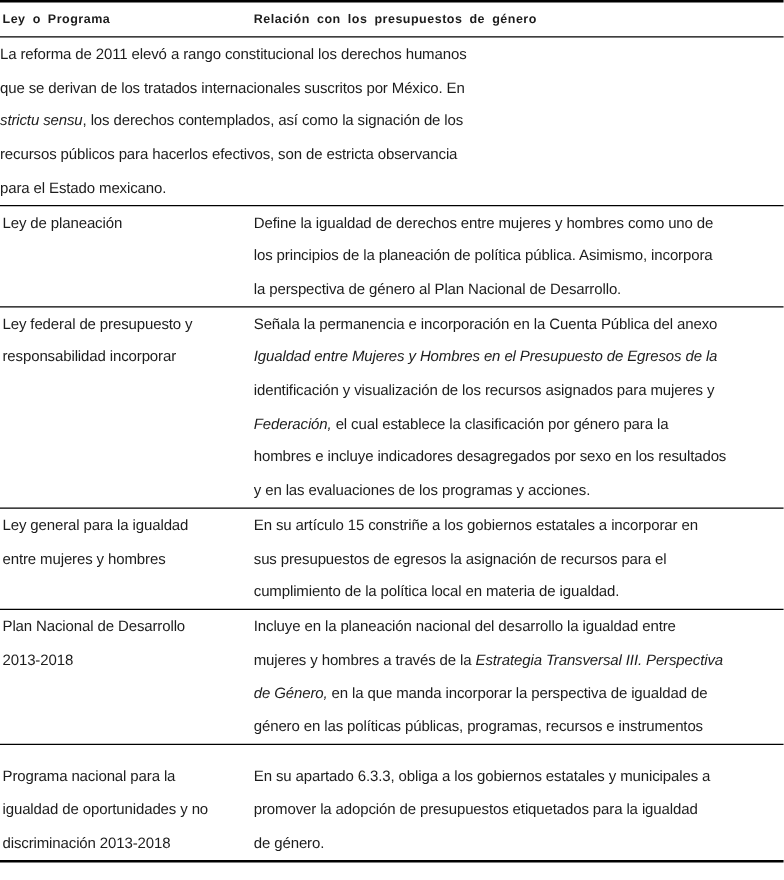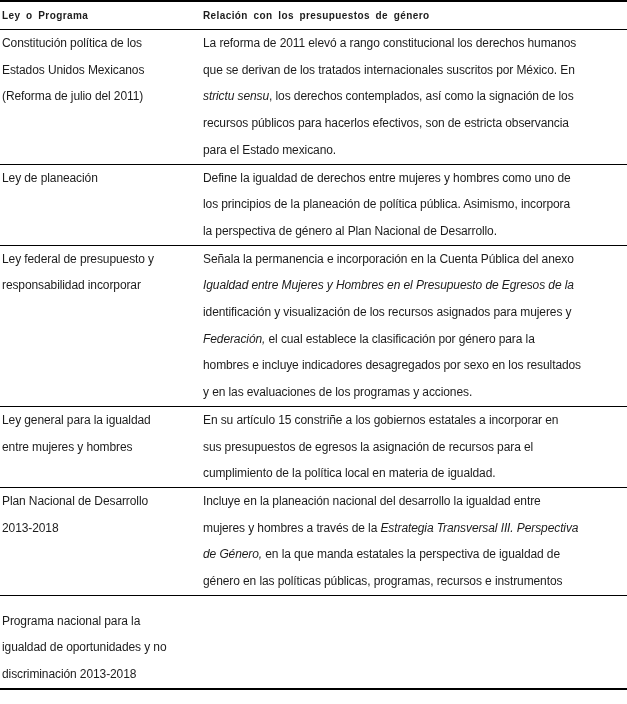--- a/index.html
+++ b/index.html
@@ -53,25 +53,20 @@
 </head>
 <body>
 
 <div class="doc-table">
   <div class="thead">
     <div class="th col-program">Ley o Programa</div>
     <div class="th col-relation">Relación con los presupuestos de género</div>
   </div>
   <div>
       <div class="row">
-        <div class="cell col-program">
-          <div class="line">Constitución política de los</div>
-          <div class="line">Estados Unidos Mexicanos</div>
-          <div class="line">(Reforma de julio del 2011)</div>
-        </div>
         <div class="cell col-relation">
           <div class="line"><span>La reforma de 2011 elevó a rango constitucional los derechos humanos</span></div>
           <div class="line"><span>que se derivan de los tratados internacionales suscritos por México. En</span></div>
           <div class="line"><span class="it">strictu sensu</span><span>, los derechos contemplados, así como la signación de los</span></div>
           <div class="line"><span>recursos públicos para hacerlos efectivos, son de estricta observancia</span></div>
           <div class="line"><span>para el Estado mexicano.</span></div>
         </div>
       </div>
       <div class="row">
         <div class="cell col-program">
@@ -109,25 +104,30 @@
         </div>
       </div>
       <div class="row">
         <div class="cell col-program">
           <div class="line">Plan Nacional de Desarrollo</div>
           <div class="line">2013-2018</div>
         </div>
         <div class="cell col-relation">
           <div class="line"><span>Incluye en la planeación nacional del desarrollo la igualdad entre</span></div>
           <div class="line"><span>mujeres y hombres a través de la </span><span class="it">Estrategia Transversal III. Perspectiva</span></div>
-          <div class="line"><span class="it">de Género,</span><span> en la que manda estatales la perspectiva de igualdad de</span></div>
+          <div class="line"><span class="it">de Género,</span><span> en la que manda incorporar la perspectiva de igualdad de</span></div>
           <div class="line"><span>género en las políticas públicas, programas, recursos e instrumentos</span></div>
         </div>
       </div>
       <div class="row">
         <div class="cell col-program">
           <div class="line">Programa nacional para la</div>
           <div class="line">igualdad de oportunidades y no</div>
           <div class="line">discriminación 2013-2018</div>
         </div>
+        <div class="cell col-relation">
+          <div class="line"><span>En su apartado 6.3.3, obliga a los gobiernos estatales y municipales a</span></div>
+          <div class="line"><span>promover la adopción de presupuestos etiquetados para la igualdad</span></div>
+          <div class="line"><span>de género.</span></div>
+        </div>
       </div>
     </div>
 </div>
 
 </body></html>

